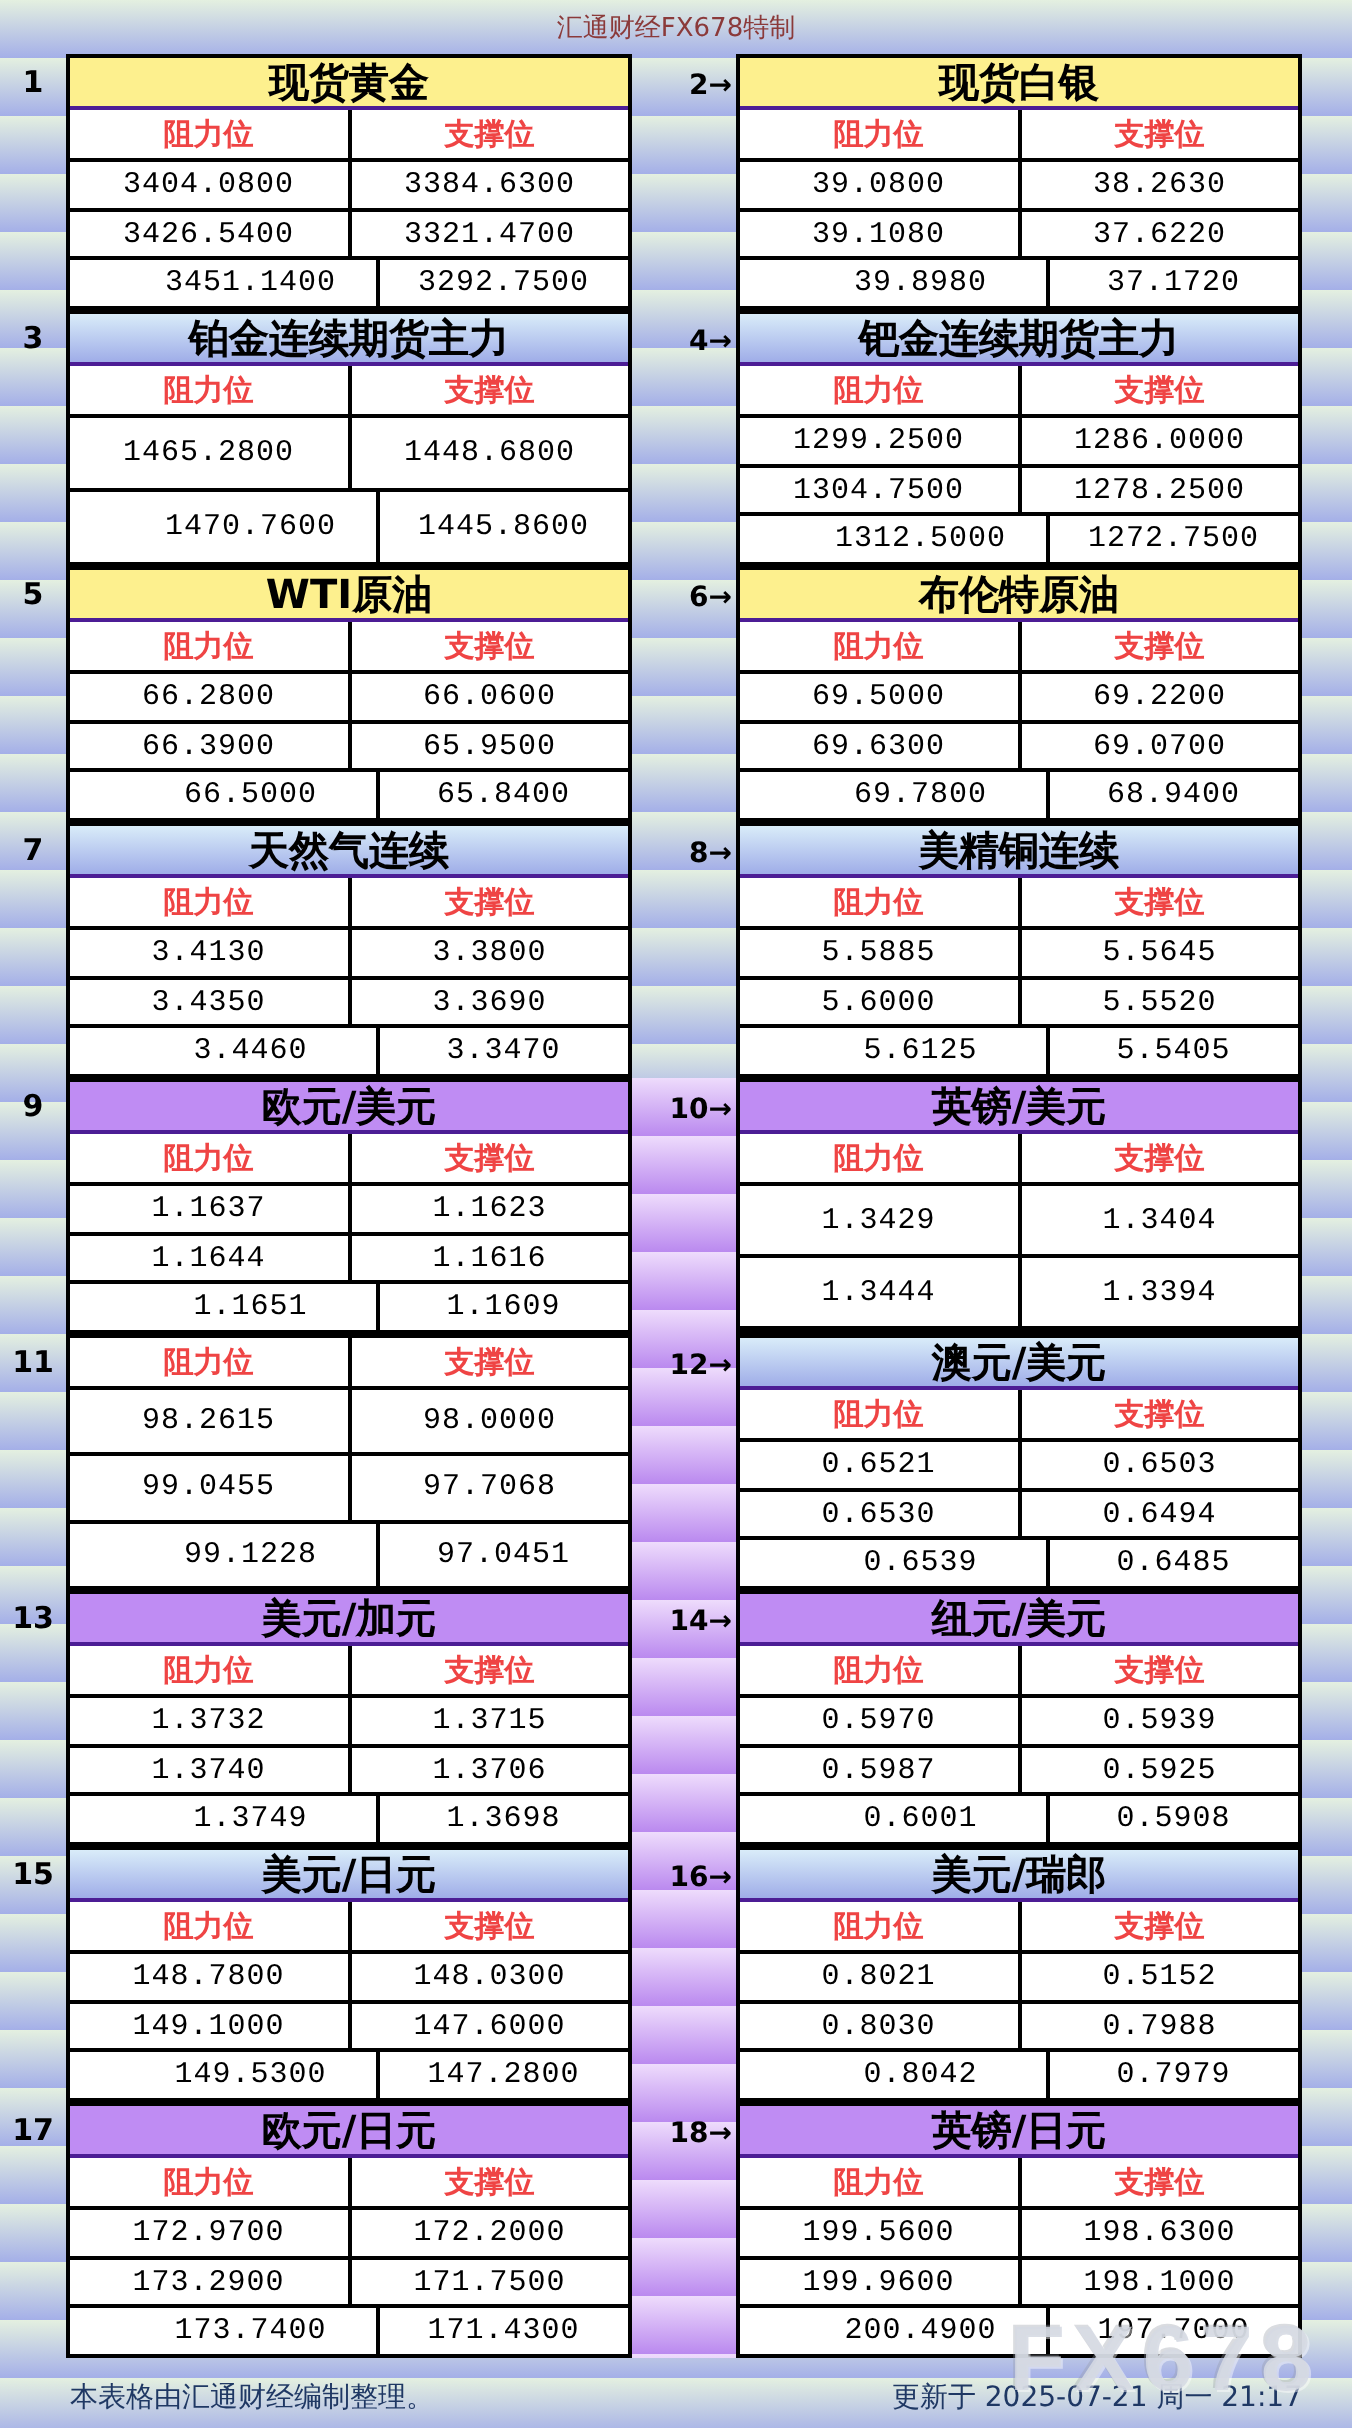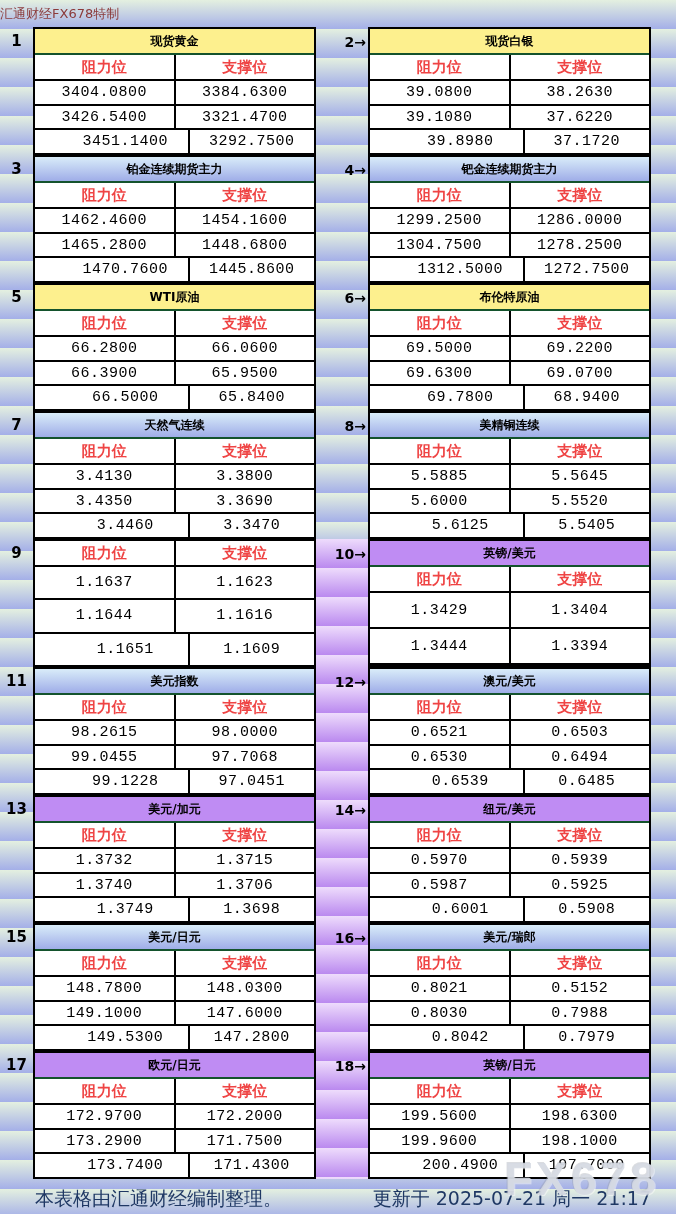--- a/index.html
+++ b/index.html
@@ -5,21 +5,21 @@
   html,body{margin:0;padding:0;}
   .sheet{
     position:relative;
     width:676px;height:1214px;
     background:repeating-linear-gradient(to bottom,#e4f0e0 0px,#a4afe8 29px);
     font-family:"DejaVu Sans","Liberation Sans",sans-serif;
     overflow:hidden;
   }
   .topbar{
     height:27px;
-    display:flex;align-items:center;justify-content:flex-start;
+    display:flex;align-items:center;justify-content:center;
     box-sizing:border-box;
     font-size:13px;color:#8b3a3a;
   }
   .gutter-strip{
     position:absolute;left:316px;top:539px;width:52px;height:640px;
     background:repeating-linear-gradient(to bottom,#eedcfc 0px,#ba89ef 29px);
     z-index:0;
   }
   .blocks{position:relative;z-index:1;}
   .block{display:flex;height:128px;}
@@ -29,23 +29,23 @@
   .gutlabel{font-weight:bold;font-size:14px;color:#000;padding-right:2px;display:inline-block;}
   .rightcol{width:25px;}
   .panel-slot{width:283px;}
   .panel{
     width:283px;height:128px;box-sizing:border-box;
     border:2px solid #000;background:#fff;
     display:flex;flex-direction:column;
   }
   .title{
     height:26px;box-sizing:border-box;
-    border-bottom:2px solid #14532d;
+    border-bottom:2px solid #4c1d95;
     display:flex;align-items:center;justify-content:center;
-    font-weight:bold;font-size:12px;color:#000;
+    font-weight:bold;font-size:20px;color:#000;
   }
   .title.yellow{background:#fdf08e;}
   .title.blue{background:linear-gradient(to bottom,#d9ecf9,#9fade8);}
   .title.purple{background:#bf8cf3;}
   .hdr{
     height:26px;box-sizing:border-box;
     border-bottom:2px solid #000;
     display:flex;font-weight:bold;
   }
   .hcell{
@@ -61,21 +61,21 @@
   .vcell{
     flex:1;display:flex;align-items:center;justify-content:center;
     font-family:"Liberation Mono","DejaVu Sans Mono",monospace;
     font-size:15px;color:#000;letter-spacing:0.5px;
   }
   .vcell.first{border-right:2px solid #000;}
   .footer{
     height:35px;box-sizing:border-box;
     display:flex;align-items:center;justify-content:space-between;
     padding:4px 25px 0 35px;
-    font-size:19px;color:#1f3864;
+    font-size:14px;color:#1f3864;
   }
   .watermark{
     position:absolute;right:16px;bottom:8px;z-index:5;
     font-size:46px;font-weight:bold;letter-spacing:4px;
     color:rgba(213,218,227,0.88);
     text-shadow:1px 1px 0 rgba(255,255,255,0.45),-1px -1px 0 rgba(150,155,165,0.35);
     font-family:Liberation Sans, sans-serif;
     margin-top:15px;
   }
 </style>
@@ -146,24 +146,20 @@
       <span class="rownum">3</span>
     </div>
     <div class="panel-slot slot-left">
           <div class="panel">
     <div class="title blue">铂金连续期货主力</div>
     <div class="hdr">
       <div class="hcell first">阻力位</div>
       <div class="hcell">支撑位</div>
     </div>
     <div class="vrow">
-      <div class="vcell first">1462.4600</div>
-      <div class="vcell">1454.1600</div>
-    </div>
-    <div class="vrow">
       <div class="vcell first">1465.2800</div>
       <div class="vcell">1448.6800</div>
     </div>
     <div class="vrow last">
       <div class="vcell first">1470.7600</div>
       <div class="vcell">1445.8600</div>
     </div>
   </div>
         </div>
     <div class="gutcol">
@@ -293,20 +289,21 @@
   </div>
         </div>
     <div class="rightcol"></div>
   </div>
       <div class="block">
     <div class="rowcol">
       <span class="rownum">9</span>
     </div>
     <div class="panel-slot slot-left">
           <div class="panel">
+    <div class="title purple">欧元/美元</div>
     <div class="hdr">
       <div class="hcell first">阻力位</div>
       <div class="hcell">支撑位</div>
     </div>
     <div class="vrow">
       <div class="vcell first">1.1637</div>
       <div class="vcell">1.1623</div>
     </div>
     <div class="vrow">
       <div class="vcell first">1.1644</div>
@@ -339,21 +336,20 @@
   </div>
         </div>
     <div class="rightcol"></div>
   </div>
       <div class="block">
     <div class="rowcol">
       <span class="rownum">11</span>
     </div>
     <div class="panel-slot slot-left">
           <div class="panel">
-    <div class="title blue">美元指数</div>
     <div class="hdr">
       <div class="hcell first">阻力位</div>
       <div class="hcell">支撑位</div>
     </div>
     <div class="vrow">
       <div class="vcell first">98.2615</div>
       <div class="vcell">98.0000</div>
     </div>
     <div class="vrow">
       <div class="vcell first">99.0455</div>

